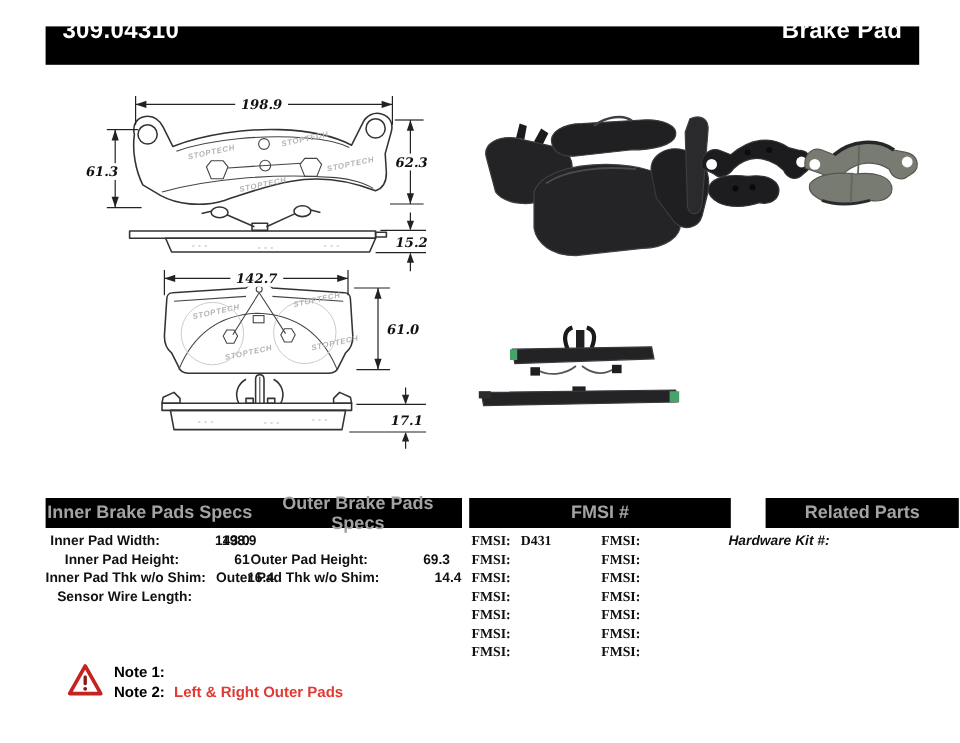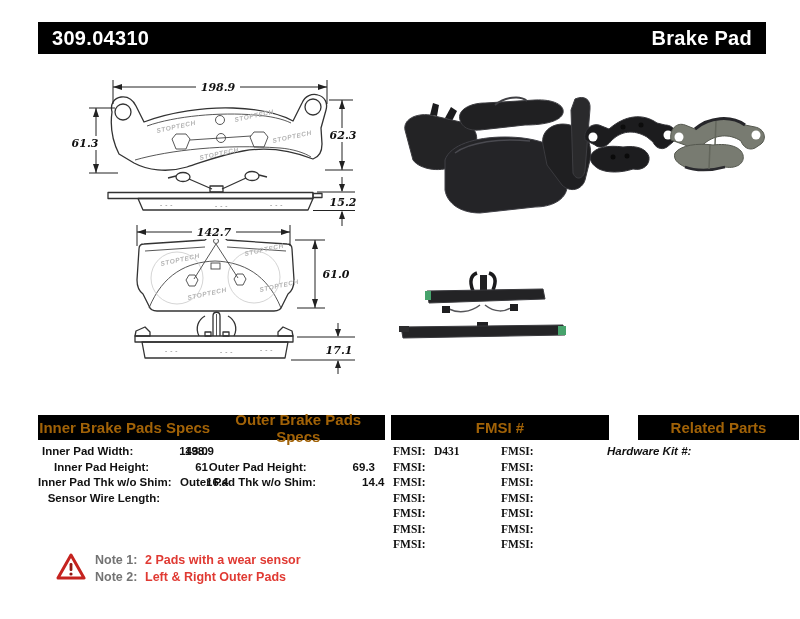--- a/index.html
+++ b/index.html
@@ -1,41 +1,41 @@
 <!DOCTYPE html>
 <html><head>
 <meta charset="utf-8">
 <style>
   html,body{margin:0;padding:0;background:#ffffff;}
   body{width:800px;height:619px;position:relative;overflow:hidden;
        font-family:"Liberation Sans",sans-serif;color:#111;}
 
   
   .hdr-bar{position:absolute;left:38px;top:22px;width:728px;height:31px;
-           background:#000;color:#fff;display:flex;align-items:center;
+           background:#000;color:#fff;display:flex;align-items:flex-end;
            justify-content:space-between;padding:16px 14px;box-sizing:border-box;}
   .hdr-bar .pn,.hdr-bar .ttl{font-size:20px;font-weight:bold;letter-spacing:.3px;}
 
   
   .draw-svg{position:absolute;left:55px;top:70px;width:320px;height:320px;}
   .photo-svg{position:absolute;left:385px;top:85px;width:390px;height:270px;}
 
   .outline{fill:none;stroke:#333;stroke-width:1.3;stroke-linejoin:round;}
   .thin{fill:none;stroke:#444;stroke-width:.9;}
   .faint{fill:none;stroke:#c9c9c9;stroke-width:.8;}
   .dimline{stroke:#222;stroke-width:1;fill:none;}
   .dimarrow{fill:#222;stroke:none;}
   .dim-text{font-family:"DejaVu Serif",serif;font-style:italic;font-weight:bold;
             font-size:11px;fill:#111;}
   .wm{font-family:"Liberation Sans",sans-serif;font-size:6.5px;font-weight:bold;
       font-style:italic;fill:#b4b4b4;letter-spacing:.6px;}
   .wbg{fill:#fff;}
 
   
-  .tbar{position:absolute;top:415px;height:25px;background:#000;color:#a16207;
+  .tbar{position:absolute;top:415px;height:25px;background:#000;color:#a3a3a3;
         display:flex;align-items:center;}
   .tbar span{font-size:15px;font-weight:bold;}
   #bar-pads{left:38px;width:347px;}
   #bar-pads .half{flex:1;text-align:center;}
   #bar-fmsi{left:391px;width:218px;justify-content:center;}
   #bar-related{left:607px;width:161px;justify-content:center;margin-left:31px;}
 
   .spec-col{position:absolute;top:444px;font-size:11.5px;font-weight:bold;}
   .spec-row{display:flex;line-height:15.5px;white-space:nowrap;gap:41px;}
   #inner-col{left:38px;width:170px;}
@@ -49,21 +49,21 @@
   .fmsi-row{display:flex;line-height:15.5px;font-family:Liberation Serif, serif;}
   .fmsi-row .lbl{width:32px;}
   .fmsi-row .val{margin-left:9px;}
 
   #related-col{left:607px;font-style:italic;}
 
   
   .warn-svg{position:absolute;left:56px;top:552px;width:30px;height:30px;}
   .notes{position:absolute;left:95px;top:552px;font-size:12.5px;font-weight:bold;}
   .note-row{display:flex;line-height:17px;white-space:nowrap;}
-  .note-row .nlbl{width:50px;color:#737373;}
+  .note-row .nlbl{width:50px;color:#000000;}
   .note-row .ntxt{color:#e03a33;}
 </style>
 </head>
 <body>
 
 <div class="hdr-bar">
   <span class="pn">309.04310</span>
   <span class="ttl">Brake Pad</span>
 </div>
 
@@ -378,19 +378,18 @@
 
 <svg class="warn-svg" viewBox="0 0 30 30">
   <path d="M15,3 L28,26 L2,26 Z" fill="#ffffff" stroke="#c5231f" stroke-width="3" stroke-linejoin="round"></path>
   <rect x="13.6" y="11" width="2.8" height="8" rx="1.2" fill="#8f1713"></rect>
   <circle cx="15" cy="22" r="1.6" fill="#8f1713"></circle>
 </svg>
 
 <div class="notes">
   <div class="note-row">
     <span class="nlbl">Note 1:</span>
-    <span class="ntxt">2 Pads with a wear sensor</span>
   </div>
   <div class="note-row">
     <span class="nlbl">Note 2:</span>
     <span class="ntxt">Left &amp; Right Outer Pads</span>
   </div>
 </div>
 
 </body></html>

